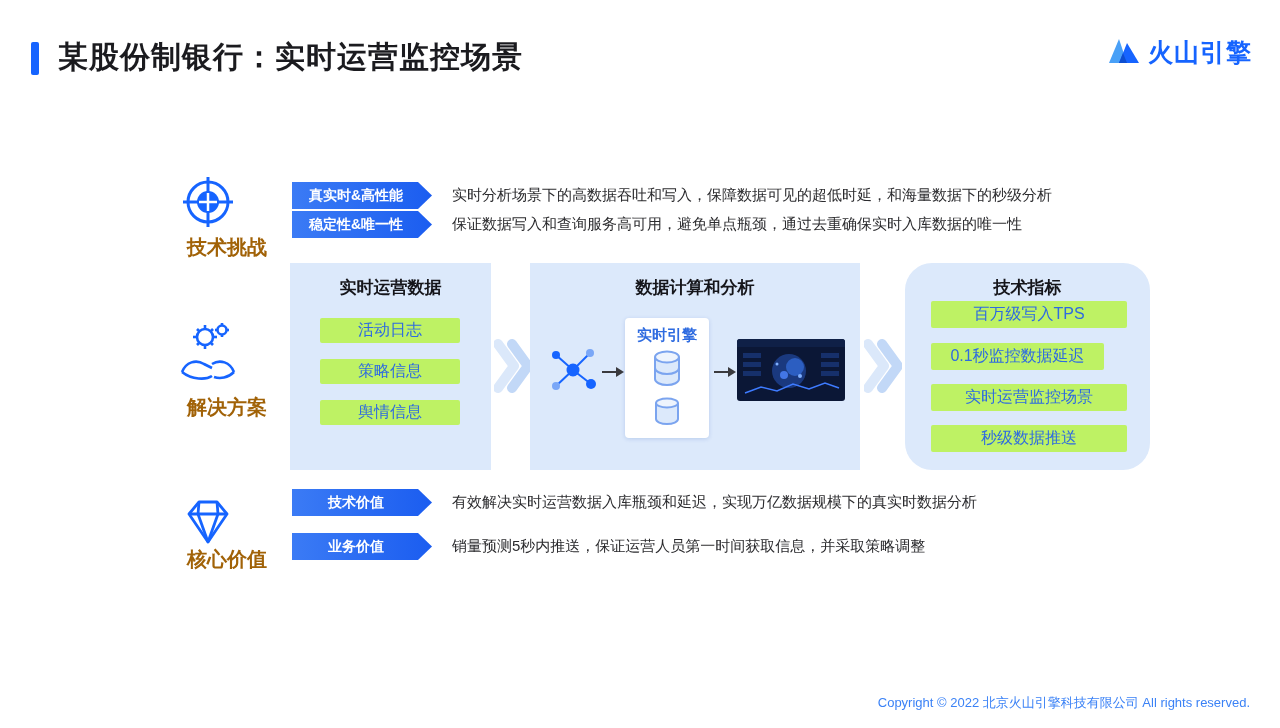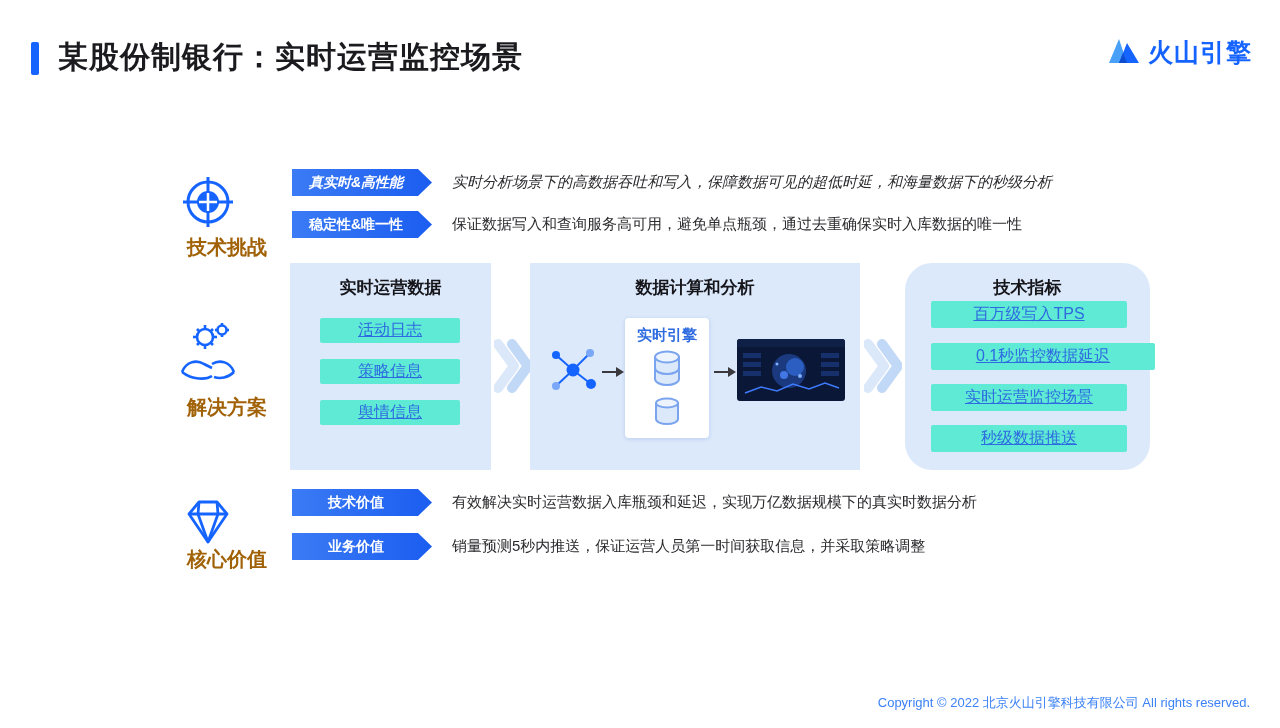--- a/index.html
+++ b/index.html
@@ -23,22 +23,22 @@
     background:linear-gradient(90deg,#3b7bf5,#1b5df0);
     clip-path:polygon(0 0, calc(100% - 14px) 0, 100% 50%, calc(100% - 14px) 100%, 0 100%);
     display:flex; align-items:center; justify-content:center;
     color:#ffffff; font-size:14px; font-weight:700; padding-right:12px;
   }
   .banner-desc { margin-left:20px; font-size:15px; color:#2b2b2e; white-space:nowrap; }
   
   .panel { position:absolute; top:263px; height:207px; background:#dce9fb; }
   .panel-title { position:absolute; top:13px; width:100%; text-align:center; font-size:17px; font-weight:700; color:#15151a; }
   .chip {
-    position:absolute; background:#5eead4; color:#2e6be0; font-size:16px;
-    display:flex; align-items:center; justify-content:center; border-radius:2px;text-decoration:underline;
+    position:absolute; background:#bef264; color:#2e6be0; font-size:16px;
+    display:flex; align-items:center; justify-content:center; border-radius:2px;
   }
   .chevrons { position:absolute; top:334px; }
   
   .engine-box {
     position:absolute; left:95px; top:55px; width:84px; height:120px; background:#ffffff;
     border-radius:4px; box-shadow:0 1px 4px rgba(30,80,180,.18);
     display:flex; flex-direction:column; align-items:center; padding-top:8px; gap:4px;
   }
   .engine-label { font-size:15px; font-weight:700; color:#2e6be0; }
   .flow-arrow { position:absolute; }
@@ -70,21 +70,21 @@
       <circle cx="26" cy="27" r="20" fill="none" stroke="#1664ff" stroke-width="3"></circle>
       <line x1="26" y1="2" x2="26" y2="52" stroke="#1664ff" stroke-width="3"></line>
       <line x1="1" y1="27" x2="51" y2="27" stroke="#1664ff" stroke-width="3"></line>
       <circle cx="26" cy="27" r="11" fill="#1664ff"></circle>
       <line x1="26" y1="18" x2="26" y2="36" stroke="#ffffff" stroke-width="2.5"></line>
       <line x1="17" y1="27" x2="35" y2="27" stroke="#ffffff" stroke-width="2.5"></line>
     </svg>
   </span>
   <div class="rail-label" style="left:147px; top:234px;">技术挑战</div>
 
-  <div class="banner-row" style="top:169px;font-style:italic;">
+  <div class="banner-row" style="top:182px;">
     <div class="banner">真实时&amp;高性能</div>
     <span class="banner-desc">实时分析场景下的高数据吞吐和写入，保障数据可见的超低时延，和海量数据下的秒级分析</span>
   </div>
   <div class="banner-row" style="top:211px;">
     <div class="banner">稳定性&amp;唯一性</div>
     <span class="banner-desc">保证数据写入和查询服务高可用，避免单点瓶颈，通过去重确保实时入库数据的唯一性</span>
   </div>
 
   <span class="rail-icon" style="left:178px; top:320px;">
     <svg width="60" height="66" viewBox="0 0 60 66">
@@ -201,21 +201,21 @@
   <span class="chevrons" style="left:864px;">
     <svg width="38" height="64" viewBox="0 0 38 64">
       <path d="M4,10 L20,32 L4,54" stroke="#dbe8fa" stroke-width="10" fill="none" stroke-linecap="round" stroke-linejoin="round"></path>
       <path d="M18,10 L34,32 L18,54" stroke="#c2d8f7" stroke-width="10" fill="none" stroke-linecap="round" stroke-linejoin="round"></path>
     </svg>
   </span>
 
   <div class="panel" style="left:905px; width:245px;border-radius:27px;">
     <div class="panel-title">技术指标</div>
     <div class="chip" style="left:26px; top:38px; width:196px; height:27px;">百万级写入TPS</div>
-    <div class="chip" style="left:26px; top:80px; width:224px; height:27px;">0.1秒监控数据延迟</div>
+    <div class="chip" style="left:26px; top:80px; width:173px; height:27px;">0.1秒监控数据延迟</div>
     <div class="chip" style="left:26px; top:121px; width:196px; height:27px;">实时运营监控场景</div>
     <div class="chip" style="left:26px; top:162px; width:196px; height:27px;">秒级数据推送</div>
   </div>
 
   <span class="rail-icon" style="left:181px; top:497px;">
     <svg width="54" height="50" viewBox="0 0 54 50">
       <g stroke="#1664ff" stroke-width="2.8" fill="none" stroke-linejoin="round">
         <polygon points="8,17 18,5 36,5 46,17 27,45"></polygon>
         <line x1="8" y1="17" x2="46" y2="17"></line>
         <line x1="18" y1="5" x2="17" y2="17"></line>

